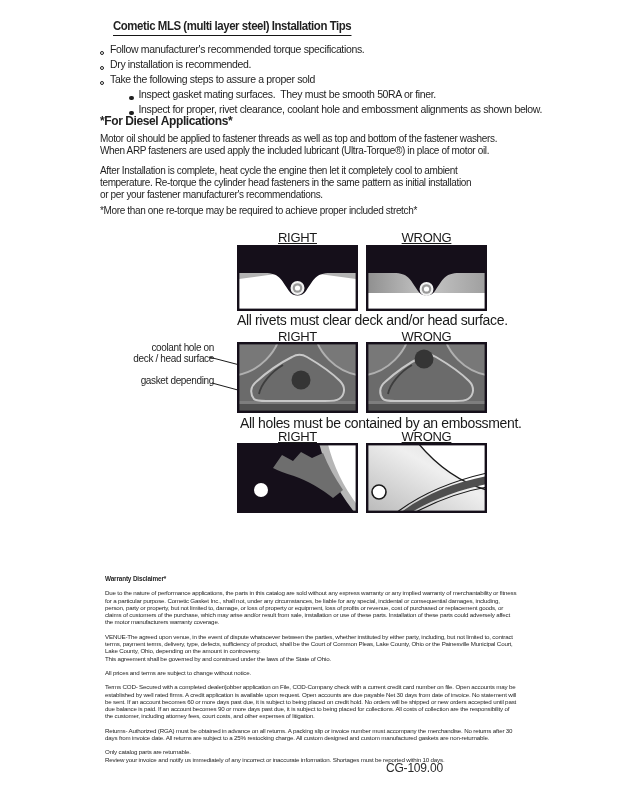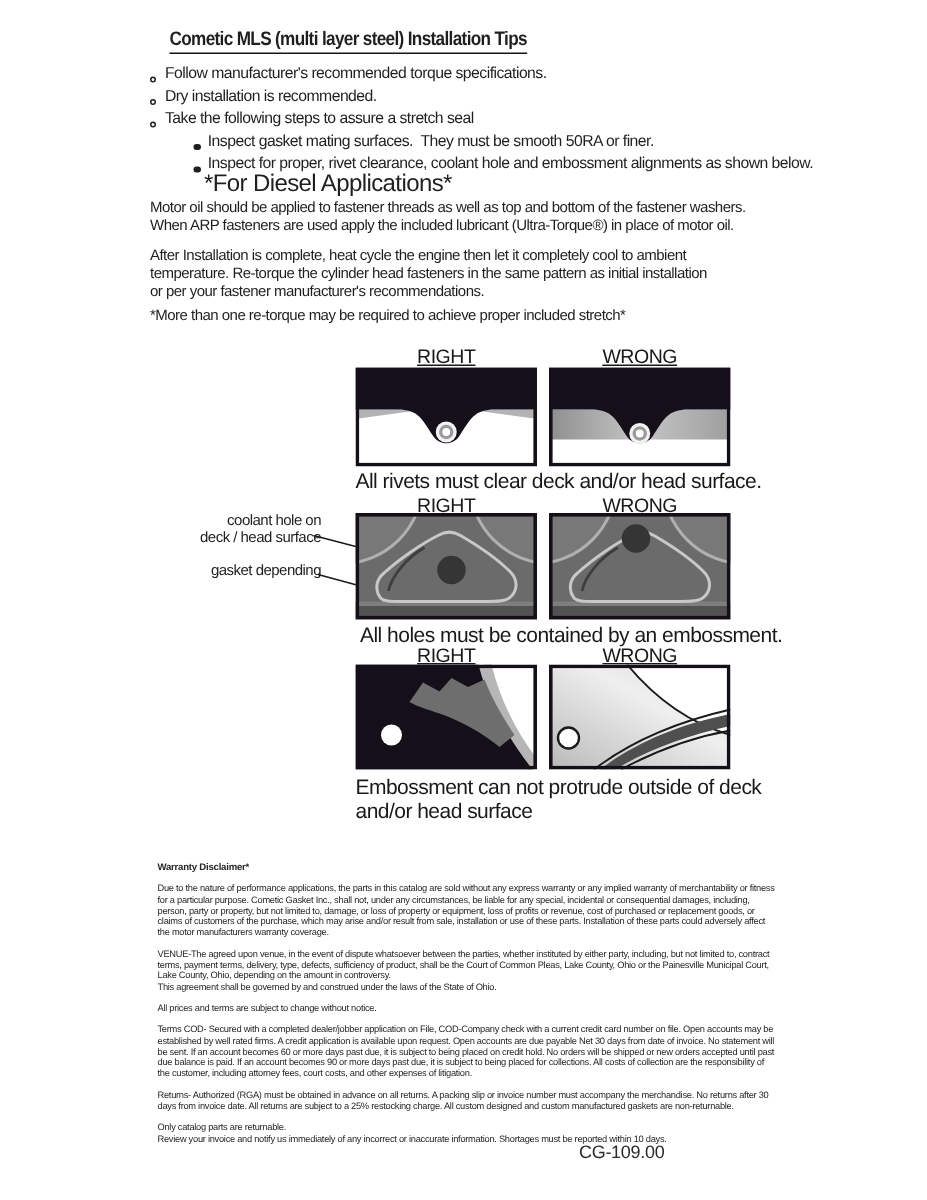--- a/index.html
+++ b/index.html
@@ -13,21 +13,21 @@
     position:absolute; left:113px; top:18px;
     font-size:13px; font-weight:bold; letter-spacing:-0.5px;
     border-bottom:1.6px solid #161616; padding-bottom:2px;
     transform:scaleX(.88); transform-origin:left top; white-space:pre;
   }
   .bullets { position:absolute; left:100px; top:40px; width:500px; }
   .b-row { display:flex; align-items:flex-end; height:15px; white-space:pre; font-size:10.5px; letter-spacing:-0.35px; }
   .b-row.sub { margin-left:28px; }
   .b-open { flex:0 0 auto; width:4px; height:4px; border:1px solid #1f1f1f; border-radius:50%; margin:4px 6px 0 0; }
   .b-fill { flex:0 0 auto; width:4.5px; height:4.5px; background:#1f1f1f; border-radius:50%; margin:4px 5px 0 1px; }
-  .diesel-h { position:absolute; left:100px; top:114px; font-size:16px; font-weight:normal; letter-spacing:-0.4px;margin-left:36px; }
+  .diesel-h { position:absolute; left:100px; top:114px; font-size:12px; font-weight:bold; letter-spacing:-0.4px; }
   .para { position:absolute; left:100px; width:500px; font-size:10px; line-height:11.8px; letter-spacing:-0.35px; white-space:pre; }
   .p1 { top:133px; } .p2 { top:165px; } .pnote { top:205px; }
   
   .dg-label { position:absolute; width:121px; text-align:center; font-size:13px; letter-spacing:-0.3px; color:#191919;text-decoration:underline; }
   .dg-box { position:absolute; display:block; }
   .caption { position:absolute; font-size:14px; letter-spacing:-0.35px; color:#191919; white-space:pre; }
   .callout { position:absolute; left:108px; width:106px; text-align:right; font-size:10px; line-height:10.5px; letter-spacing:-0.35px; white-space:pre; }
   .leaders { position:absolute; left:205px; top:350px; }
   
   .legal { position:absolute; left:105px; top:575px; width:412px; font-size:6.2px; line-height:7.3px; letter-spacing:-0.18px; color:#262626; }
@@ -46,21 +46,21 @@
     <div class="b-row">
       <span class="b-open"></span>
       <span>Follow manufacturer's recommended torque specifications.</span>
     </div>
     <div class="b-row">
       <span class="b-open"></span>
       <span>Dry installation is recommended.</span>
     </div>
     <div class="b-row">
       <span class="b-open"></span>
-      <span>Take the following steps to assure a stretch seal</span>
+      <span>Take the following steps to assure a proper sold</span>
     </div>
     <div class="b-row sub">
       <span class="b-fill"></span>
       <span>Inspect gasket mating surfaces.  They must be smooth 50RA or finer.</span>
     </div>
     <div class="b-row sub">
       <span class="b-fill"></span>
       <span>Inspect for proper, rivet clearance, coolant hole and embossment alignments as shown below.</span>
     </div>
   </div>
@@ -167,22 +167,20 @@
     <rect width="121" height="70" fill="#ffffff"></rect>
     <path d="M0,0 H52 C72,24 96,40 121,47 V70 H0 Z" fill="url(#gband)"></path>
     <path d="M52,0 C72,24 96,40 121,47" fill="none" stroke="#1a1a1a" stroke-width="1.3"></path>
     <path d="M34,70 C58,52 86,40 121,33 L121,41 C92,47 66,57 44,70 Z" fill="#4f4f4f"></path>
     <path d="M30,70 C56,50 86,38 121,30" fill="none" stroke="#1a1a1a" stroke-width="1.2"></path>
     <path d="M48,70 C74,56 98,48 121,44" fill="none" stroke="#1a1a1a" stroke-width="1.2"></path>
     <circle cx="13" cy="49" r="7" fill="#ffffff" stroke="#1a1a1a" stroke-width="1.6"></circle>
     <rect x="1.2" y="1.2" width="118.6" height="67.6" fill="none" stroke="#150f1a" stroke-width="2.4"></rect>
   </svg>
 
-  <div class="caption" style="left:237px; top:516px;">Embossment can not protrude outside of deck
-and/or head surface</div>
 
   <div class="legal">
     <h2>Warranty Disclaimer*</h2>
     <p>Due to the nature of performance applications, the parts in this catalog are sold without any express warranty or any implied warranty of merchantability or fitness for a particular purpose.  Cometic Gasket Inc., shall not, under any circumstances, be liable for any special, incidental or consequential damages, including, person, party or property, but not limited to, damage, or loss of property or equipment, loss of profits or revenue, cost of purchased or replacement goods, or claims of customers of the purchase, which may arise and/or result from sale, installation or use of these parts.  Installation of these parts could adversely affect the motor manufacturers warranty coverage.</p>
     <p>VENUE-The agreed upon venue, in the event of dispute whatsoever between the parties, whether instituted by either party, including, but not limited to, contract terms, payment terms, delivery, type, defects, sufficiency of product, shall be the Court of Common Pleas, Lake County, Ohio or the Painesville Municipal Court, Lake County, Ohio, depending on the amount in controversy.
 This agreement shall be governed by and construed under the laws of the State of Ohio.</p>
     <p>All prices and terms are subject to change without notice.</p>
     <p>Terms COD- Secured with a completed dealer/jobber application on File, COD-Company check with a current credit card number on file.  Open accounts may be established by well rated firms.  A credit application is available upon request.  Open accounts are due payable Net 30 days from date of invoice.  No statement will be sent.  If an account becomes 60 or more days past due, it is subject to being placed on credit hold.  No orders will be shipped or new orders accepted until past due balance is paid.  If an account becomes 90 or more days past due, it is subject to being placed for collections.  All costs of collection are the responsibility of the customer, including attorney fees, court costs, and other expenses of litigation.</p>
     <p>Returns- Authorized (RGA) must be obtained in advance on all returns.  A packing slip or invoice number must accompany the merchandise.  No returns after 30 days from invoice date.  All returns are subject to a 25% restocking charge.  All custom designed and custom manufactured gaskets are non-returnable.</p>
     <p>Only catalog parts are returnable.

